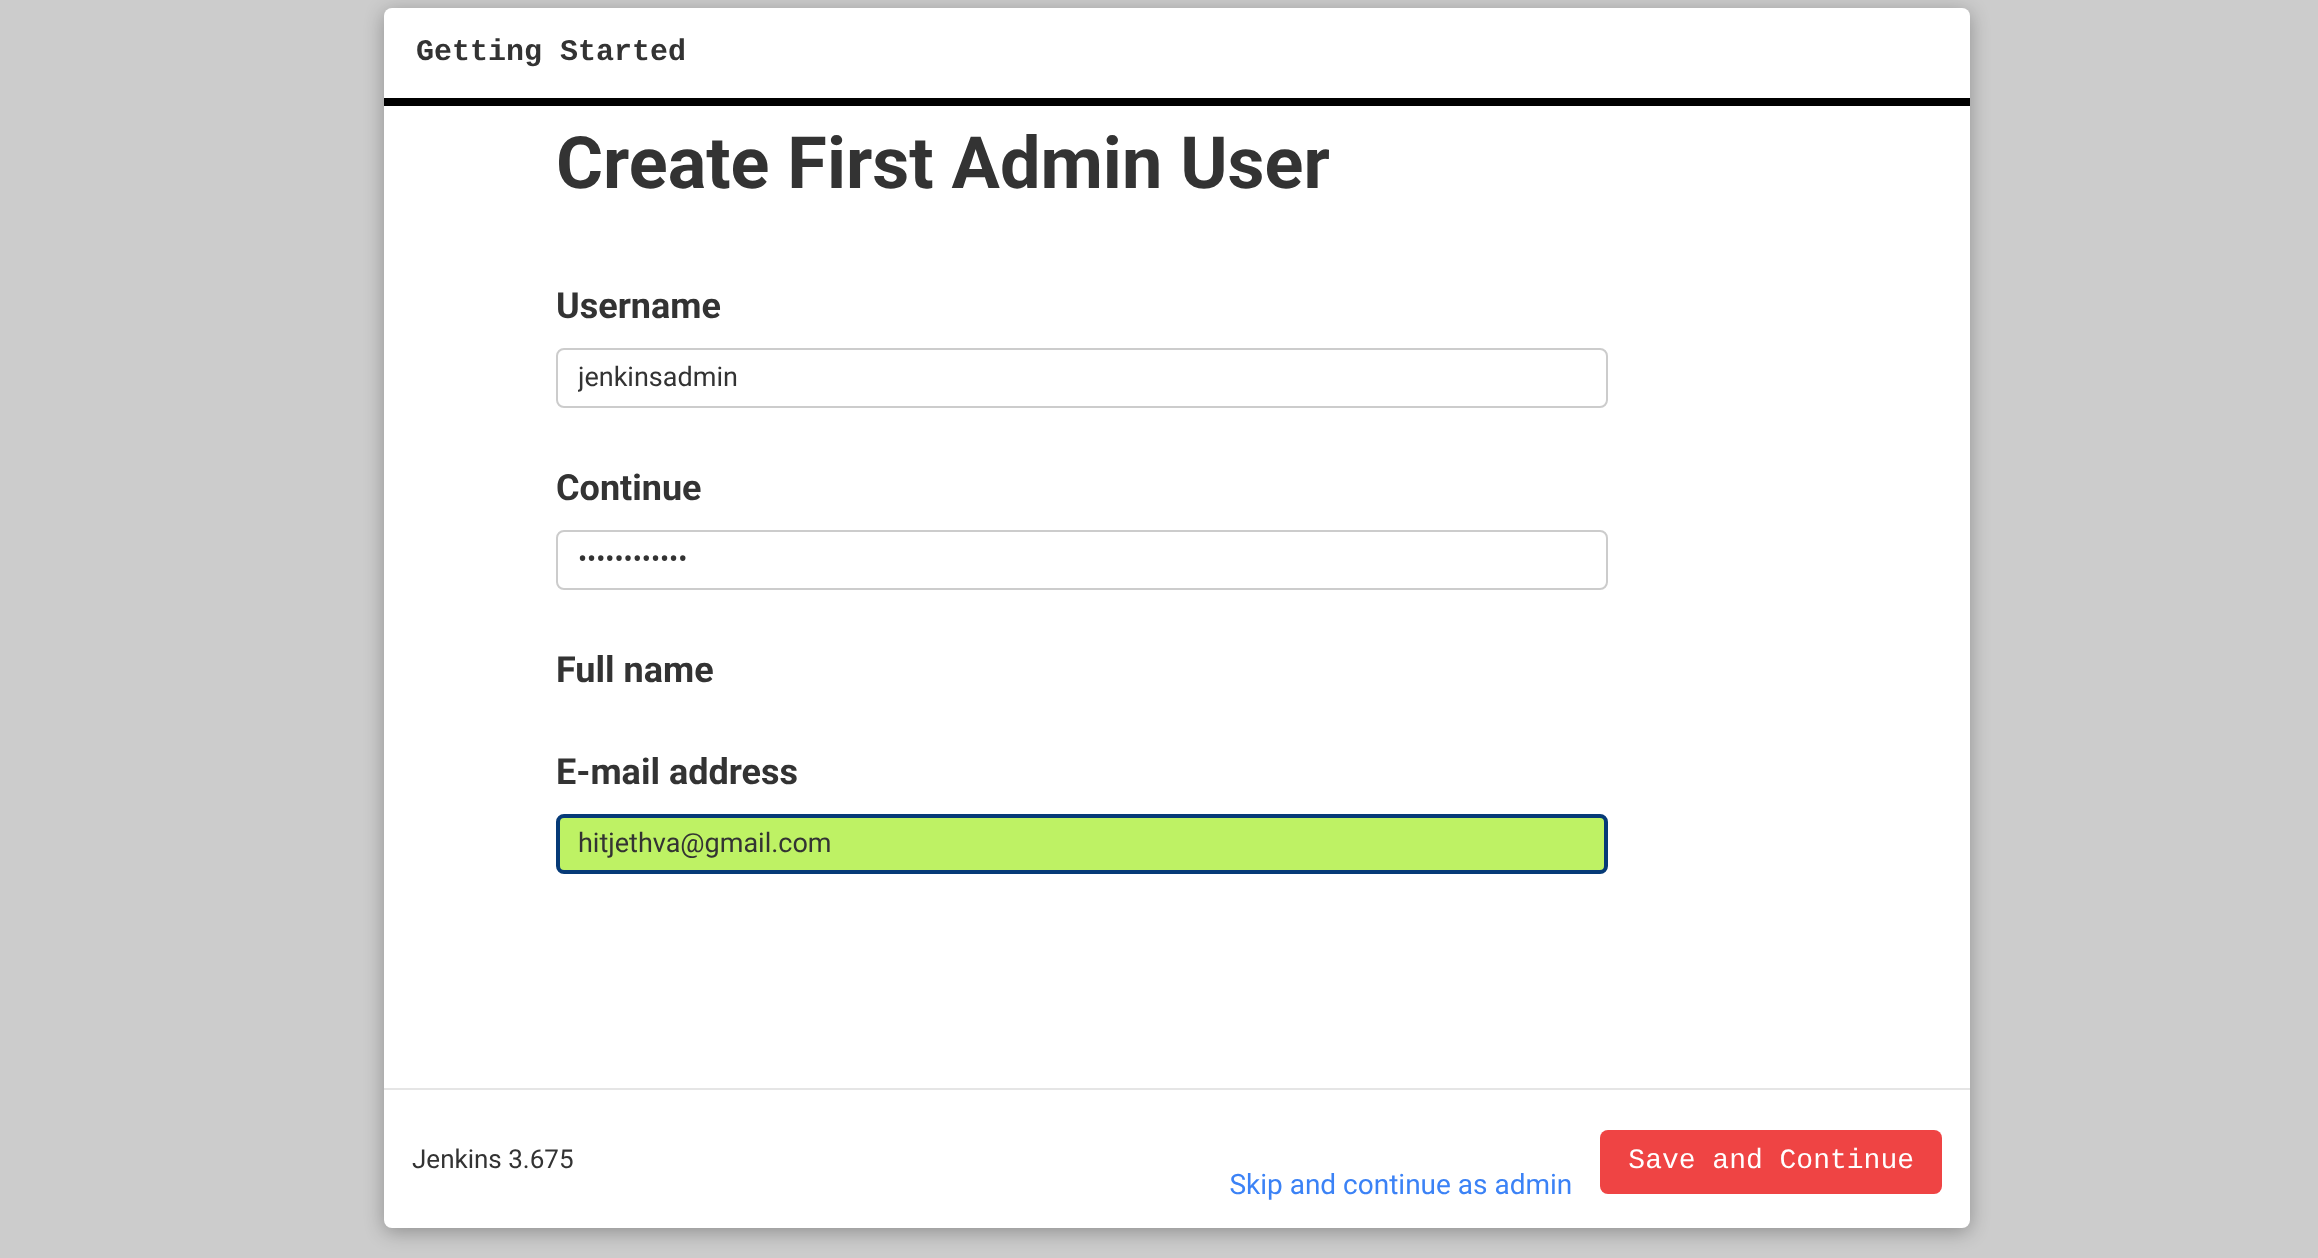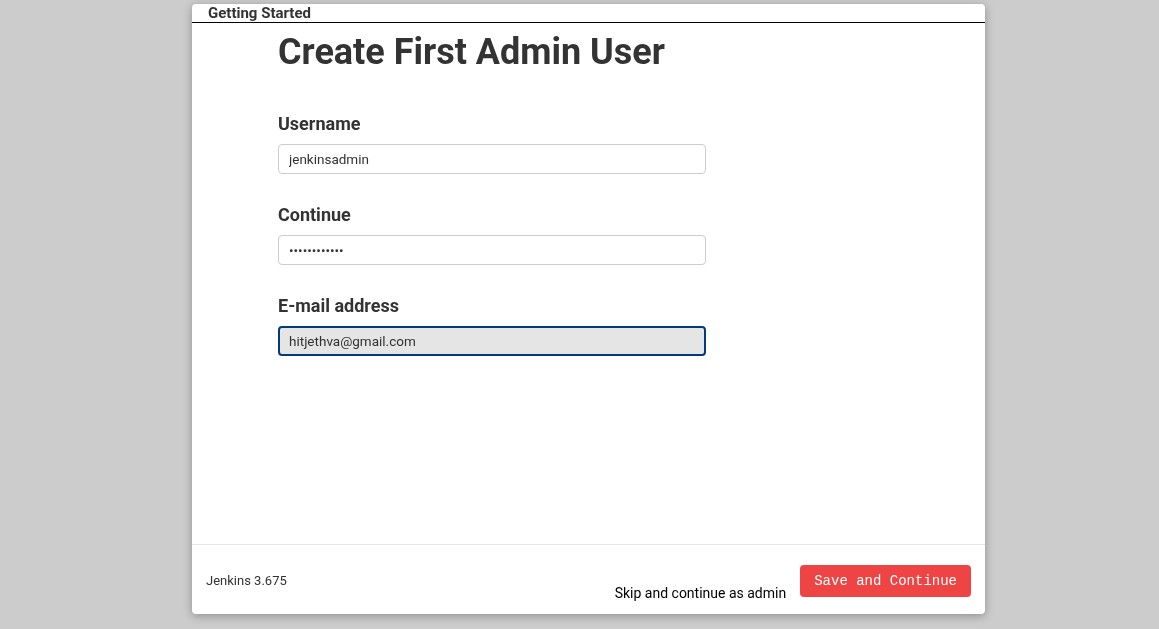--- a/index.html
+++ b/index.html
@@ -21,22 +21,23 @@
       top: 4px;
       width: 793px;
       height: 610px;
       background: #fff;
       border-radius: 4px;
       box-shadow: 0 2px 10px rgba(0,0,0,0.3);
       display: flex;
       flex-direction: column;
     }
     .modal-header {
-      padding: 0 16px;
-      border-bottom: 1px solid #000000;
+      padding: 14px 16px;
+      border-bottom: 4px solid #000000;
+      font-family: Liberation Mono, monospace;
     }
     .modal-header-title {
       font-size: 15px;
       font-weight: 700;
       color: #333;
     }
     .modal-body {
       flex: 1;
       overflow-y: scroll;
       position: relative;
@@ -65,34 +66,34 @@
       margin-bottom: 30px;
     }
     .form-label {
       display: block;
       font-size: 18px;
       font-weight: 700;
       color: #333;
       margin-bottom: 10px;
     }
     .form-input {
-      width: 428px;
+      width: 526px;
       height: 30px;
       padding: 5px 10px;
       font-size: 13.5px;
       color: #333;
       background: #fff;
       border: 1px solid #ccc;
       border-radius: 4px;
       outline: none;
       font-family: inherit;
     }
     .form-input.focused {
       border: 2px solid #063a77;
-      background: #e5e5e5;
+      background: #bef264;
       padding: 4px 9px;
     }
     .modal-footer {
       border-top: 1px solid #e5e5e5;
       padding: 16px 14px 14px 14px;
       display: flex;
       align-items: center;
       justify-content: space-between;
       margin-top: auto;
       height: 70px;
@@ -101,21 +102,21 @@
       font-size: 13px;
       color: #333;
     }
     .footer-actions {
       display: flex;
       align-items: center;
       gap: 14px;
     }
     .skip-link {
       font-size: 14px;
-      color: #000000;
+      color: #3b82f6;
       text-decoration: none;
       cursor: pointer;
       margin-top: 24px;
     }
     .btn-primary {
       background: #ef4444;
       color: #fff;
       border: none;
       border-radius: 4px;
       padding: 8px 14px;
@@ -141,20 +142,21 @@
         <input type="text" class="form-input" value="jenkinsadmin" style="">
       </div>
 
       <div class="form-group">
         <label class="form-label">Continue</label>
         <input type="password" class="form-input" value="••••••••••••" style="">
       </div>
 
 
       <div class="form-group">
+        <label class="form-label">Full name</label>
       </div>
 
       <div class="form-group">
         <label class="form-label">E-mail address</label>
         <input type="text" class="form-input focused" value="hitjethva@gmail.com" style="">
       </div>
     </div>
   </div>
 
   <div class="modal-footer">

